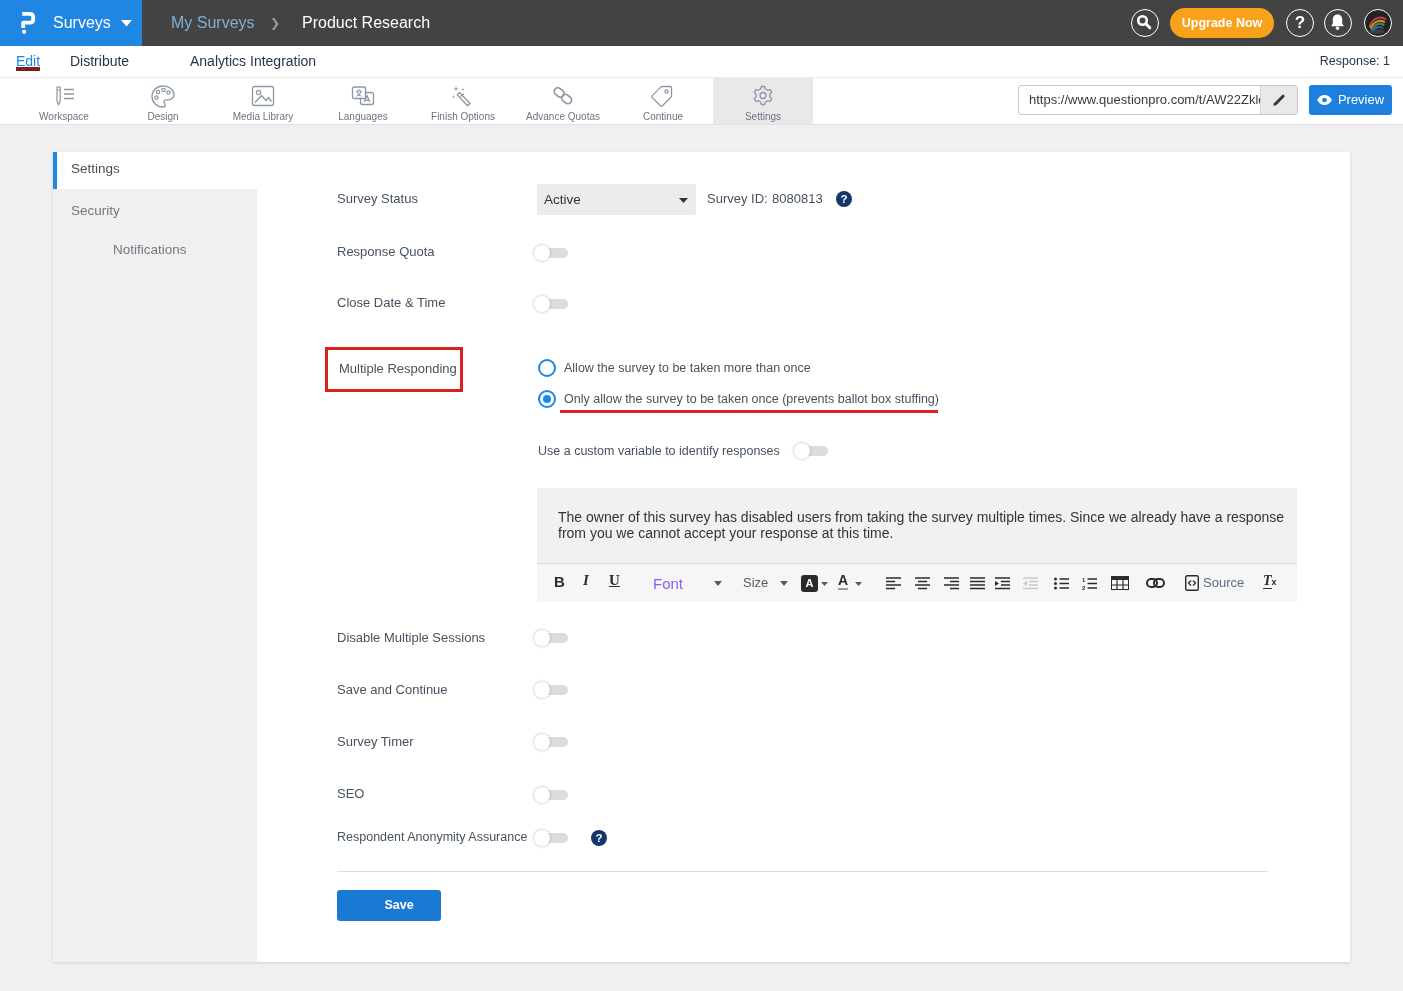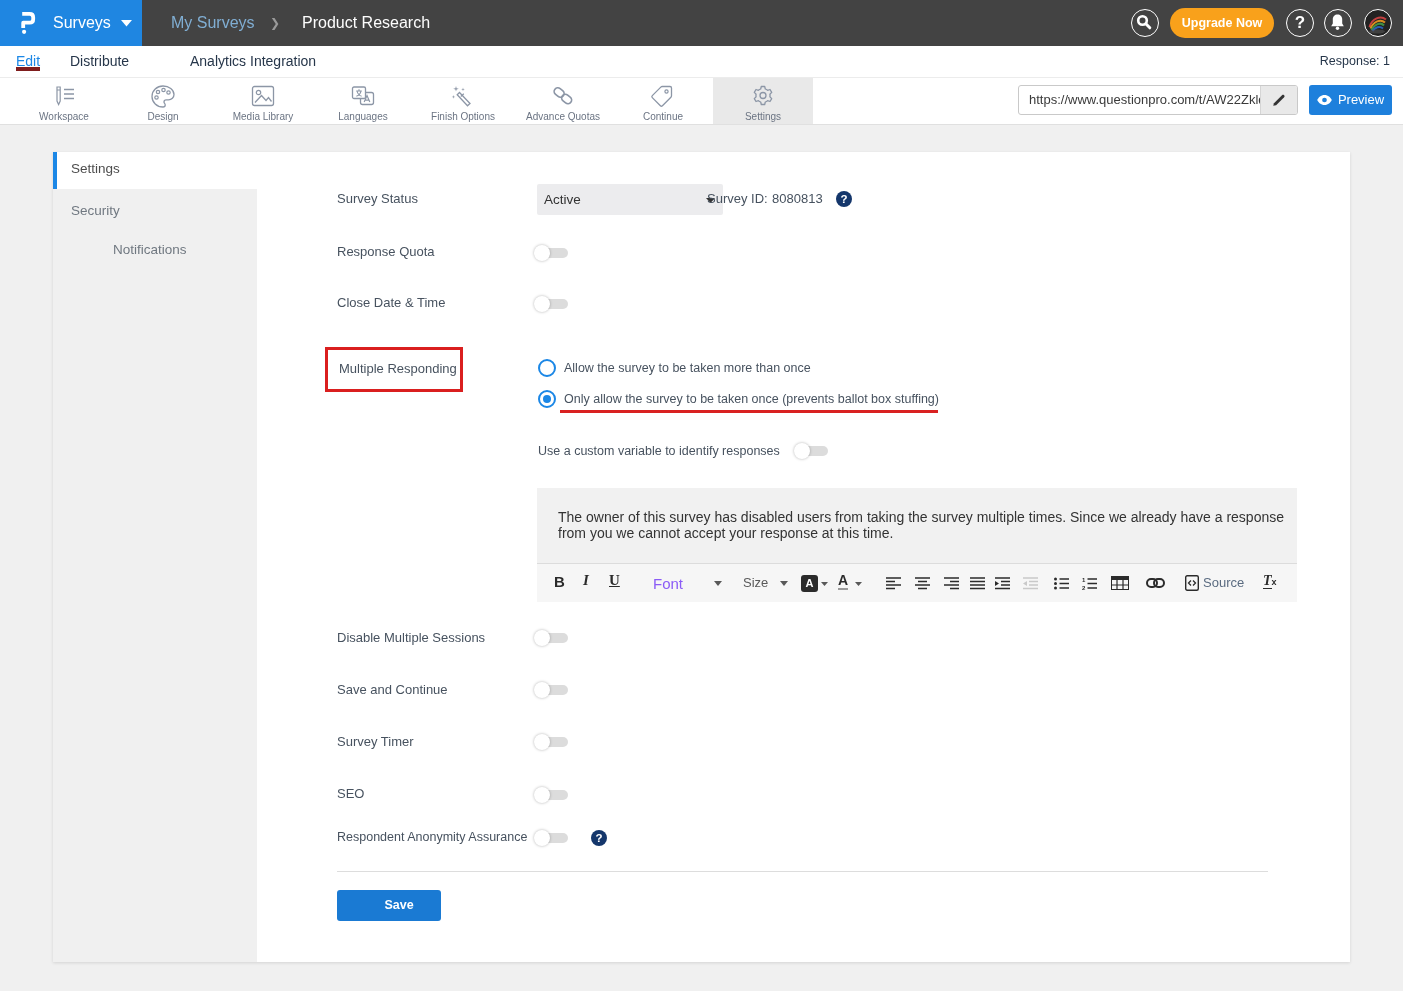--- a/index.html
+++ b/index.html
@@ -185,21 +185,21 @@
   </div>
 
   <div id="card">
     <div id="side-active">Settings</div>
     <div id="sidepanel">
       <div class="sideitem" style="top:14px;">Security</div>
       <div class="sideitem" style="top:53px;margin-left:42px;">Notifications</div>
     </div>
     <div id="formarea">
       <span class="flabel" style="left:284px; top:39px;">Survey Status</span>
-      <div id="dropdown" style="position:absolute; left:484px; top:32px; width:186px; height:31px; background:#ececee; border-radius:2px;">
+      <div id="dropdown" style="position:absolute; left:484px; top:32px; width:159px; height:31px; background:#ececee; border-radius:2px;">
         <span style="position:absolute; left:7px; top:8px; font-size:13.5px; color:#333;">Active</span>
         <svg width="9" height="5" viewBox="0 0 9 5" style="position:absolute; right:8px; top:14px;">
             <path d="M0 0 L9 0 L4.5 5 Z" fill="#333"></path>
           </svg>
       </div>
       <span class="flabel" style="left:654px; top:39px;">Survey ID:</span>
       <span class="flabel" style="left:719px; top:39px;">8080813</span>
       <div class="helpq" style="left:783px; top:39px;">?</div>
 
       <span class="flabel" style="left:284px; top:92px;">Response Quota</span>

